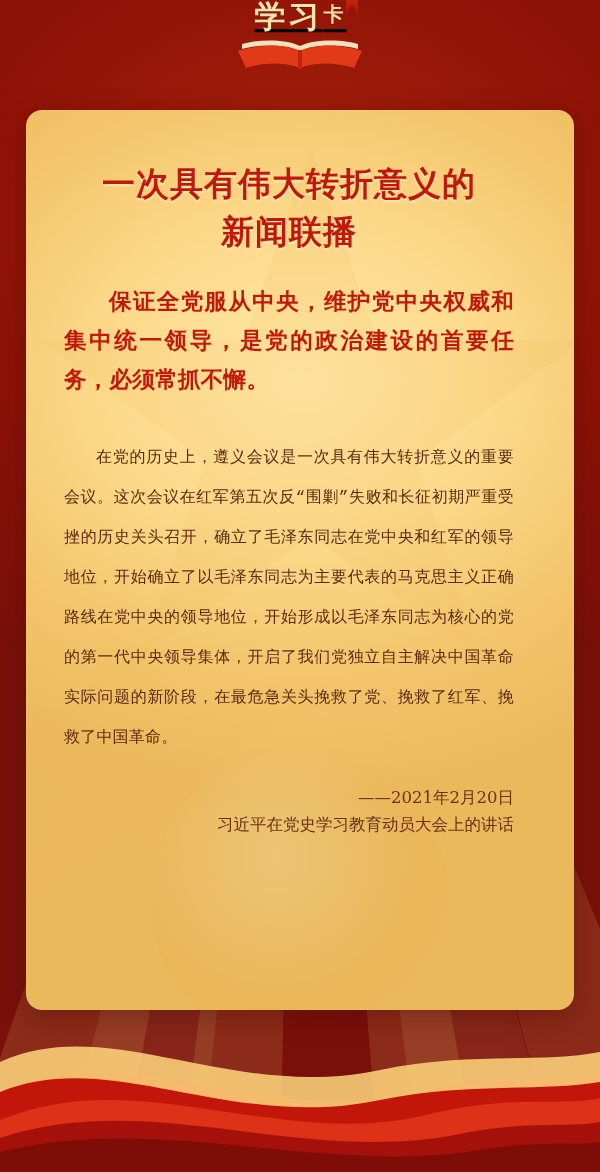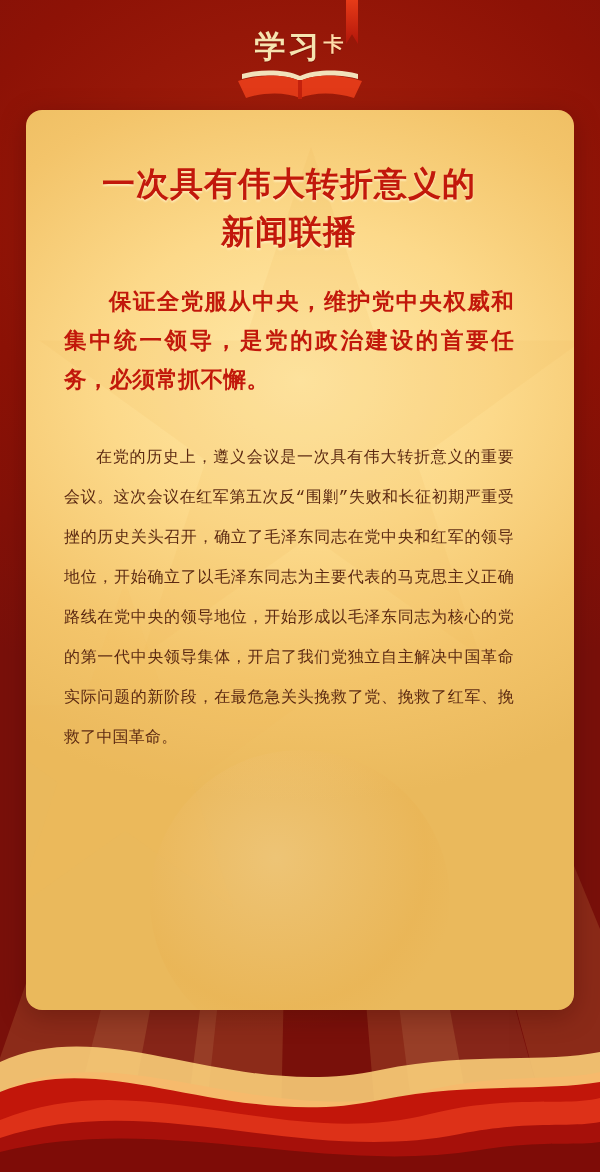--- a/index.html
+++ b/index.html
@@ -48,23 +48,24 @@
     background:
       radial-gradient(circle at 40% 35%, rgba(255,210,120,.30), rgba(200,60,20,.06) 62%, rgba(0,0,0,0) 70%);
     opacity: .7;
   }
 
   
   .header {
     position: relative;
     height: 108px;
     display: flex;
-    align-items: flex-end;
+    align-items: flex-start;
     justify-content: center;
     z-index: 5;
+    text-decoration: underline;
   }
   .logo {
     position: relative;
     width: 160px;
     height: 78px;
     display: flex;
     flex-direction: column;
     align-items: center;
     justify-content: flex-start;
   }
@@ -311,20 +312,24 @@
     </svg>
     <div class="card-globe"></div>
 
     <div class="card-inner">
       <div class="title">
         <div>一次具有伟大转折意义的</div>
         <div>新闻联播</div>
       </div>
       <div class="lead">保证全党服从中央，维护党中央权威和集中统一领导，是党的政治建设的首要任务，必须常抓不懈。</div>
       <div class="body-text">在党的历史上，遵义会议是一次具有伟大转折意义的重要会议。这次会议在红军第五次反“围剿”失败和长征初期严重受挫的历史关头召开，确立了毛泽东同志在党中央和红军的领导地位，开始确立了以毛泽东同志为主要代表的马克思主义正确路线在党中央的领导地位，开始形成以毛泽东同志为核心的党的第一代中央领导集体，开启了我们党独立自主解决中国革命实际问题的新阶段，在最危急关头挽救了党、挽救了红军、挽救了中国革命。</div>
+      <div class="source">
+        <div>——2021年2月20日</div>
+        <div>习近平在党史学习教育动员大会上的讲话</div>
+      </div>
     </div>
   </div>
 
   <div class="ribbons">
     <svg width="600" height="230" viewBox="0 0 600 230">
       <path d="M0,150 C120,90 260,190 420,150 C500,130 560,140 600,130 L600,230 L0,230 Z" fill="#c2160a"></path>
       <path d="M0,178 C140,120 280,210 430,172 C510,152 565,165 600,156 L600,230 L0,230 Z" fill="#e0341a" opacity="0.9"></path>
       <path d="M0,120 C110,70 230,160 380,128 C470,109 540,122 600,110 L600,140 C540,150 470,140 380,158 C230,190 110,104 0,150 Z" fill="#ffd77e" opacity="0.85"></path>
       <path d="M0,196 C150,146 300,224 460,192 C530,178 570,186 600,180 L600,230 L0,230 Z" fill="#a6100a"></path>
       <path d="M0,210 C160,170 320,234 480,208 C540,198 575,204 600,200 L600,230 L0,230 Z" fill="#7e0c07"></path>

